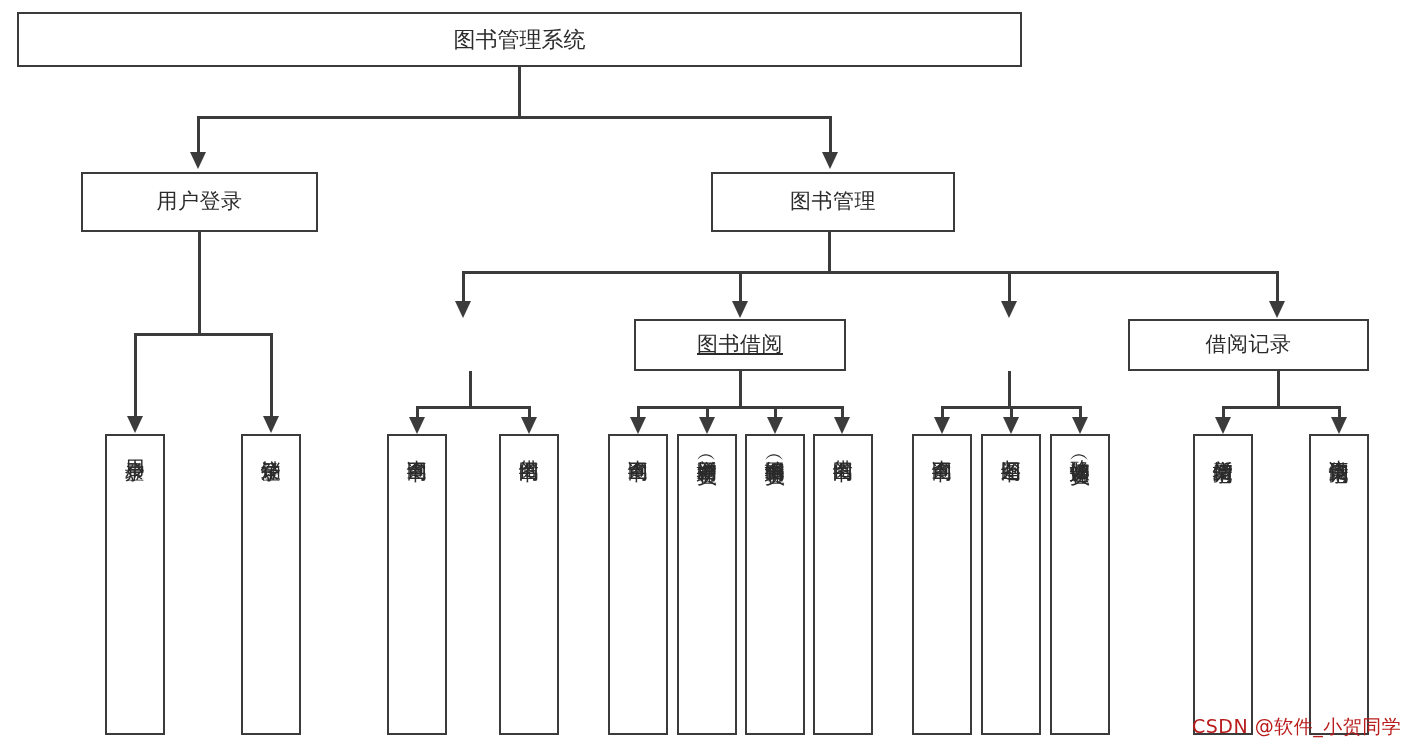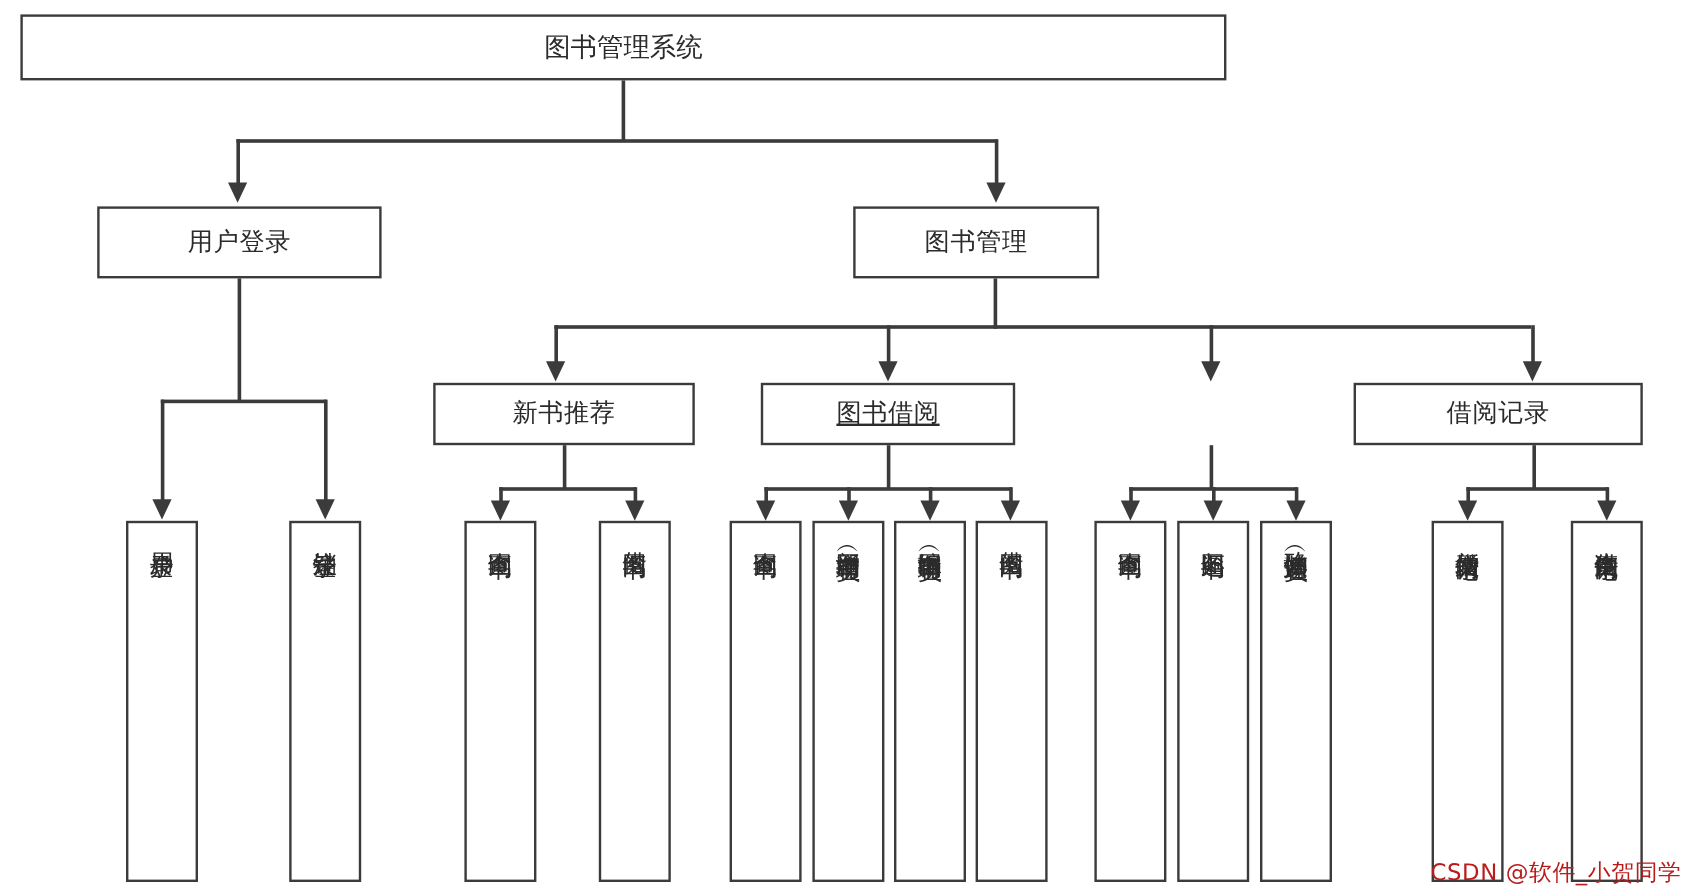--- a/index.html
+++ b/index.html
@@ -87,21 +87,21 @@
   <div class="conn hline" style="left:197px; top:116px; width:634px; height:2.5px;"></div>
 
   <div class="conn vline" style="left:197px; top:116px; width:2.5px; height:38px;"></div>
   <div class="arrow" style="left:190px; top:152px;"></div>
   <div class="conn vline" style="left:829px; top:116px; width:2.5px; height:38px;"></div>
   <div class="arrow" style="left:822px; top:152px;"></div>
 
   <div class="node h" style="left:81px; top:172px; width:237px; height:60px;">
     <span>用户登录</span>
   </div>
-  <div class="node h" style="left:711px; top:172px; width:205px; height:60px;">
+  <div class="node h" style="left:711px; top:172px; width:244px; height:60px;">
     <span>图书管理</span>
   </div>
 
   <div class="conn vline" style="left:198px; top:232px; width:2.5px; height:103px;"></div>
   <div class="conn hline" style="left:134px; top:333px; width:138px; height:2.5px;"></div>
   <div class="conn vline" style="left:134px; top:333px; width:2.5px; height:85px;"></div>
   <div class="arrow" style="left:127px; top:416px;"></div>
   <div class="conn vline" style="left:270px; top:333px; width:2.5px; height:85px;"></div>
   <div class="arrow" style="left:263px; top:416px;"></div>
 
@@ -109,23 +109,20 @@
   <div class="conn hline" style="left:462px; top:271px; width:814px; height:2.5px;"></div>
   <div class="conn vline" style="left:462px; top:271px; width:2.5px; height:32px;"></div>
   <div class="arrow" style="left:455px; top:301px;"></div>
   <div class="conn vline" style="left:739px; top:271px; width:2.5px; height:32px;"></div>
   <div class="arrow" style="left:732px; top:301px;"></div>
   <div class="conn vline" style="left:1008px; top:271px; width:2.5px; height:32px;"></div>
   <div class="arrow" style="left:1001px; top:301px;"></div>
   <div class="conn vline" style="left:1276px; top:271px; width:2.5px; height:32px;"></div>
   <div class="arrow" style="left:1269px; top:301px;"></div>
 
-  <div class="node h" style="left:361px; top:319px; width:218px; height:52px;">
-    <span>新书推荐</span>
-  </div>
   <div class="node h" style="left:634px; top:319px; width:212px; height:52px;text-decoration:underline;">
     <span>图书借阅</span>
   </div>
   <div class="node h" style="left:1128px; top:319px; width:241px; height:52px;">
     <span>借阅记录</span>
   </div>
 
   <div class="conn vline" style="left:469px; top:371px; width:2.5px; height:37px;"></div>
   <div class="conn hline" style="left:416px; top:406px; width:114px; height:2.5px;"></div>
   <div class="conn vline" style="left:416px; top:406px; width:2.5px; height:13px;"></div>

